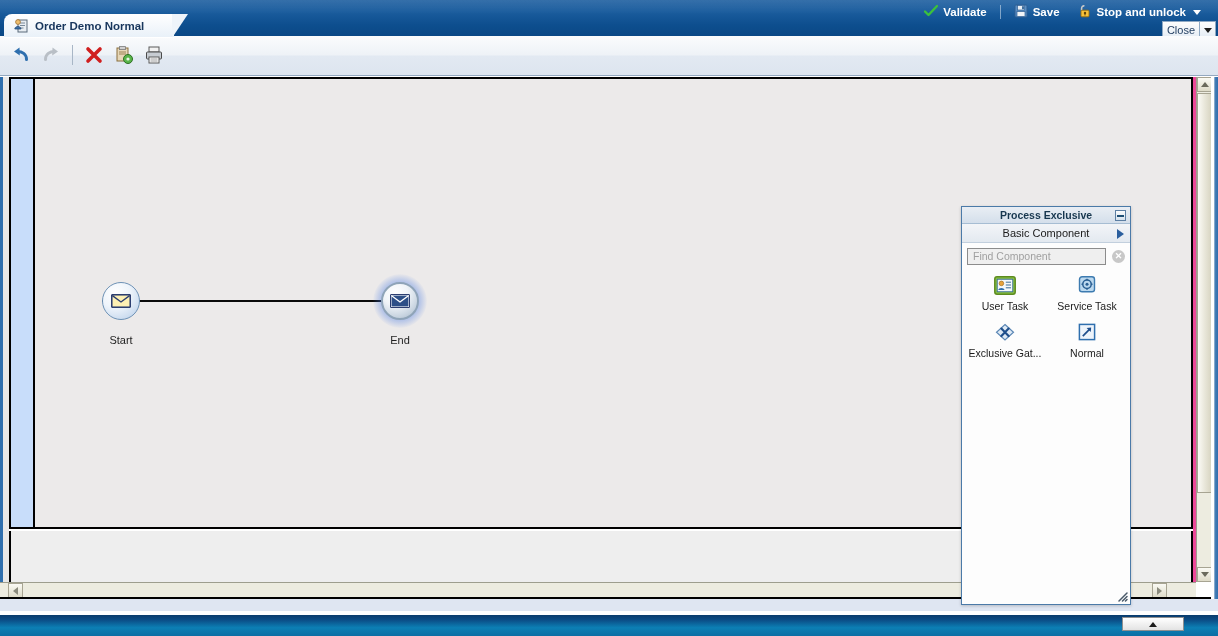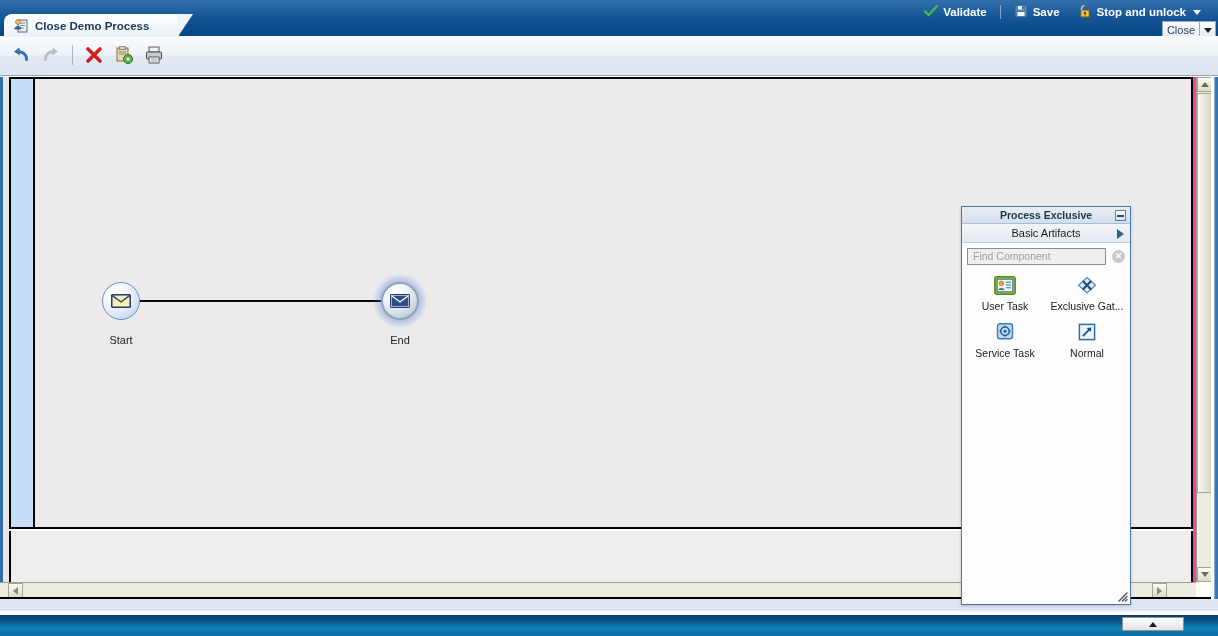--- a/index.html
+++ b/index.html
@@ -349,21 +349,21 @@
     <span>
       <svg width="15" height="15" viewBox="0 0 15 15">
         <rect x="4" y="2" width="9" height="12" fill="#e8edf2" stroke="#5a6a7a" stroke-width="1"></rect>
         <line x1="6" y1="5" x2="11" y2="5" stroke="#7a8a9a" stroke-width="1"></line>
         <line x1="6" y1="7.5" x2="11" y2="7.5" stroke="#7a8a9a" stroke-width="1"></line>
         <line x1="6" y1="10" x2="9.5" y2="10" stroke="#7a8a9a" stroke-width="1"></line>
         <circle cx="4" cy="4" r="2.4" fill="#f0c070" stroke="#a07030" stroke-width="0.8"></circle>
         <path d="M0.8 11 C1 7.6 6.6 7.6 7 11 Z" fill="#3a6ea8" stroke="#244c78" stroke-width="0.8"></path>
       </svg>
     </span>
-    <span class="doc-tab-title">Close Demo Process</span>
+    <span class="doc-tab-title">Order Demo Normal</span>
   </div>
 
   <div class="hdr-actions">
     <div class="hdr-btn">
       <span>
         <svg width="14" height="14" viewBox="0 0 14 14">
           <path d="M1 7.5 L4.5 11 L13 2" stroke="#3cc13c" stroke-width="2.4" fill="none" stroke-linecap="round" stroke-linejoin="round"></path>
         </svg>
       </span>
       <span>Validate</span>
@@ -577,21 +577,21 @@
 
     <div class="pc-panel">
       <div class="pc-title">
         <span>Process Exclusive</span>
         <span class="pc-collapse">
             <i></i>
           </span>
       </div>
 
       <div class="pc-sub">
-        <span>Basic Artifacts</span>
+        <span>Basic Component</span>
         <span class="tri-right-blu"></span>
       </div>
 
       <div class="pc-search-row">
         <div class="pc-search">
           <span>Find Component</span>
         </div>
         <div class="pc-clear">✕</div>
       </div>
 
@@ -603,49 +603,49 @@
               <rect x="0.8" y="0.8" width="20.4" height="17.4" rx="2.2" fill="#8dc63f" stroke="#5c8a1f" stroke-width="1.5"></rect>
               <rect x="3.2" y="3.2" width="15.6" height="12.6" fill="#f3f8fb" stroke="#3d6e99" stroke-width="1"></rect>
               <circle cx="7.4" cy="7.4" r="2.3" fill="#e8a33c" stroke="#a5701c" stroke-width="0.7"></circle>
               <path d="M4.2 14 c0.5 -2.7 5.9 -2.7 6.4 0 Z" fill="#2f6fae"></path>
               <line x1="11.8" y1="6.2" x2="17" y2="6.2" stroke="#3d6e99" stroke-width="1"></line>
               <line x1="11.8" y1="9" x2="17" y2="9" stroke="#3d6e99" stroke-width="1"></line>
               <line x1="11.8" y1="11.8" x2="17" y2="11.8" stroke="#3d6e99" stroke-width="1"></line>
             </svg>
           </span>
           <span class="pc-item-label">User Task</span>
-        </div>
-
-        <div class="pc-item">
-          <span>
-            <svg width="22" height="19" viewBox="0 0 22 19">
-              <path d="M11 1.5 L19.5 9.3 L11 17 L2.5 9.3 Z" fill="#dfeaf5" stroke="#5b87b5" stroke-width="1.2"></path>
-              <path d="M7.4 5.6 L14.6 13 M14.6 5.6 L7.4 13" stroke="#1f4f8c" stroke-width="2.2" stroke-linecap="round"></path>
-            </svg>
-          </span>
-          <span class="pc-item-label">Exclusive Gat...</span>
         </div>
 
         <div class="pc-item">
           <span>
             <svg width="22" height="19" viewBox="0 0 22 19">
               <rect x="3.5" y="0.8" width="15" height="15" rx="2.6" fill="#bcd9ef" stroke="#3d7bb0" stroke-width="1.4"></rect>
               <circle cx="11" cy="8.3" r="4.2" fill="none" stroke="#2a5f93" stroke-width="1.5"></circle>
               <circle cx="11" cy="8.3" r="1.5" fill="#2a5f93"></circle>
               <g stroke="#2a5f93" stroke-width="1.5">
                 <line x1="11" y1="2.8" x2="11" y2="4.3"></line>
                 <line x1="11" y1="12.3" x2="11" y2="13.8"></line>
                 <line x1="5.5" y1="8.3" x2="7" y2="8.3"></line>
                 <line x1="15" y1="8.3" x2="16.5" y2="8.3"></line>
               </g>
             </svg>
           </span>
           <span class="pc-item-label">Service Task</span>
         </div>
 
+        <div class="pc-item">
+          <span>
+            <svg width="22" height="19" viewBox="0 0 22 19">
+              <path d="M11 1.5 L19.5 9.3 L11 17 L2.5 9.3 Z" fill="#dfeaf5" stroke="#5b87b5" stroke-width="1.2"></path>
+              <path d="M7.4 5.6 L14.6 13 M14.6 5.6 L7.4 13" stroke="#1f4f8c" stroke-width="2.2" stroke-linecap="round"></path>
+            </svg>
+          </span>
+          <span class="pc-item-label">Exclusive Gat...</span>
+        </div>
+
 
         <div class="pc-item">
           <span>
             <svg width="20" height="19" viewBox="0 0 20 19">
               <rect x="2.4" y="1.4" width="15.2" height="15.2" fill="#eef4fb" stroke="#2f6fae" stroke-width="1.5"></rect>
               <path d="M5.8 13.2 L13.2 5.6" stroke="#1f4f8c" stroke-width="1.7"></path>
               <path d="M14.2 4.4 L13.7 9 L9.6 5 Z" fill="#1f4f8c"></path>
             </svg>
           </span>
           <span class="pc-item-label">Normal</span>

